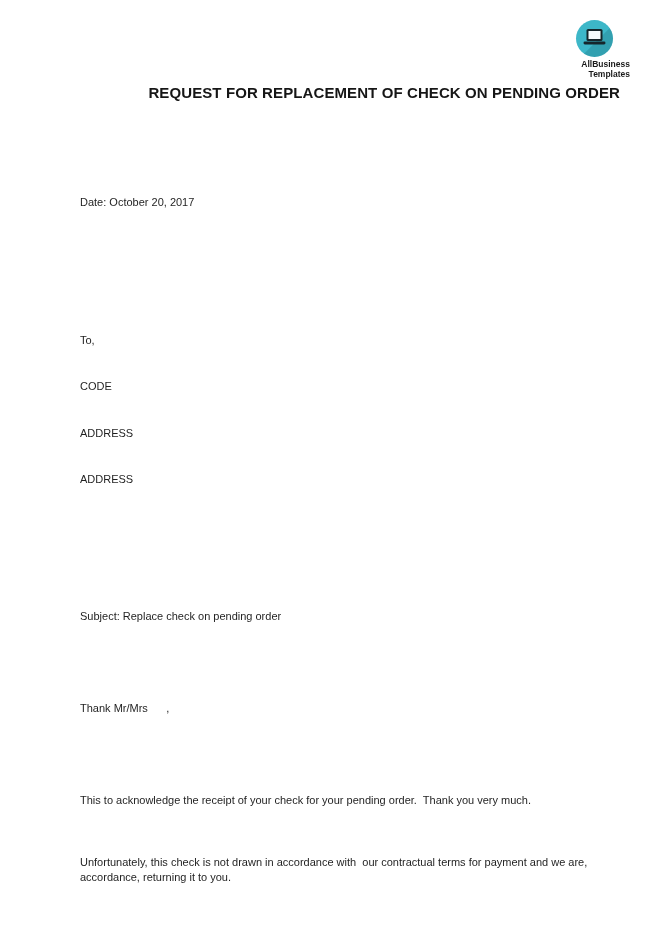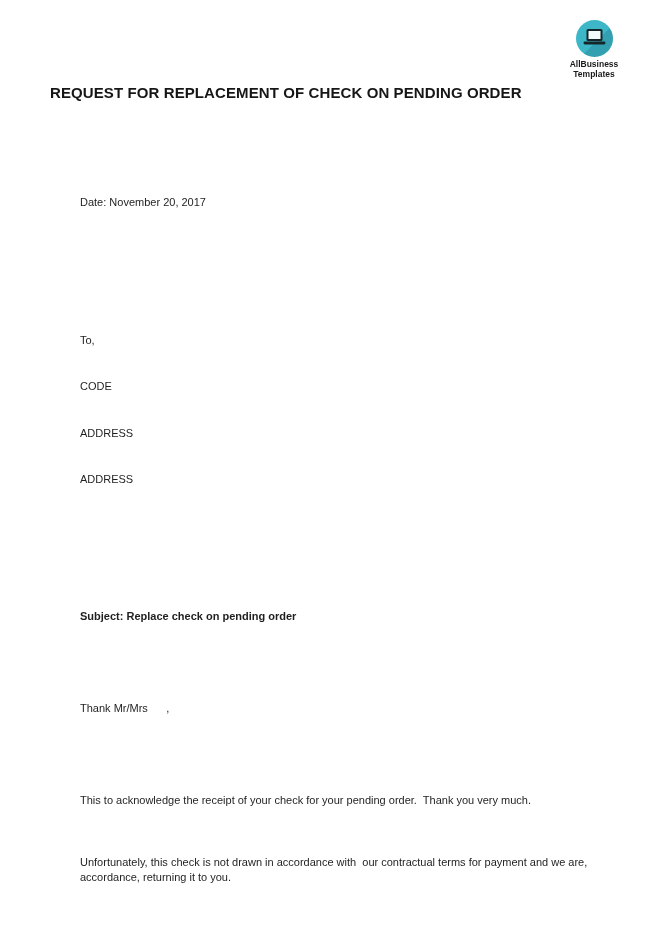--- a/index.html
+++ b/index.html
@@ -16,21 +16,21 @@
     color: #1f1f1f;
     overflow: hidden;
   }
 
   
   .logo {
     position: absolute;
     top: 20px;
     right: 40px;
     width: 72px;
-    text-align: center;
+    text-align: right;
   }
   .logo-circle {
     position: relative;
     width: 37px;
     height: 37px;
     margin: 0 auto;
     border-radius: 50%;
     background: #3db7c8;
     overflow: hidden;
   }
@@ -52,37 +52,37 @@
     margin-top: 2px;
     font-size: 8.5px;
     line-height: 10px;
     font-weight: 700;
     color: #1a1a1a;
   }
 
   
   .title {
     margin: 84px 50px 0 50px;
-    text-align: left;
+    text-align: right;
     font-size: 15px;
     line-height: 17px;
     font-weight: 700;
     color: #161616;
     letter-spacing: 0.1px;
   }
   .content {
     padding: 0 73px 0 80px;
     font-size: 11px;
     line-height: 15.5px;
     white-space: pre-wrap;
   }
   .content p { margin: 0; }
   .date-line        { margin-top: 47px !important; }
   .recipient-block  { margin-top: 45px; }
-  .subject-line     { margin-top: 44px !important; font-weight: 700; }
+  .subject-line     { margin-top: 44px !important; font-weight: 400; }
   .salutation       { margin-top: 30px !important; }
   .para-0           { margin-top: 30px !important; }
   .para-1, .para-2, .para-3 { margin-top: 15px !important; }
 </style>
 </head>
 <body>
 
 <div class="page">
 
   <div class="logo">
@@ -97,21 +97,21 @@
     <div class="logo-text">
       <div>AllBusiness</div>
       <div>Templates</div>
     </div>
   </div>
 
   <h1 class="title">REQUEST FOR REPLACEMENT OF CHECK ON PENDING ORDER</h1>
 
   <div class="content">
 
-    <p class="date-line">Date: November 20, 2017</p>
+    <p class="date-line">Date: October 20, 2017</p>
 
     <div class="recipient-block">
       <div>To,</div>
       <div>CODE</div>
       <div>ADDRESS</div>
       <div>ADDRESS</div>
     </div>
 
     <p class="subject-line">Subject: Replace check on pending order</p>
 

